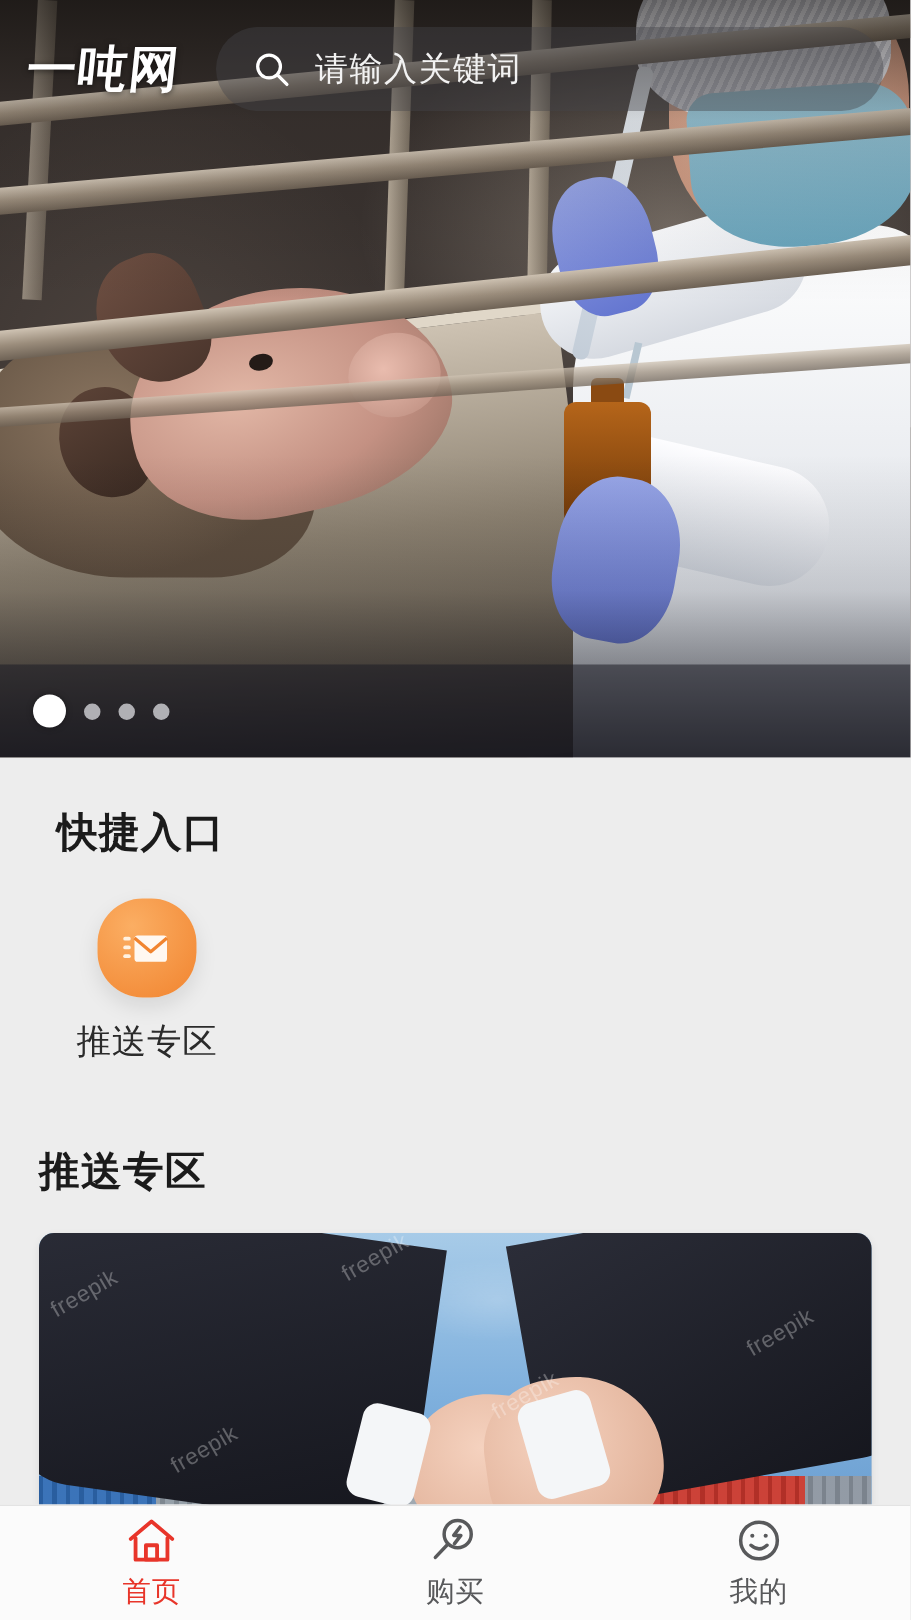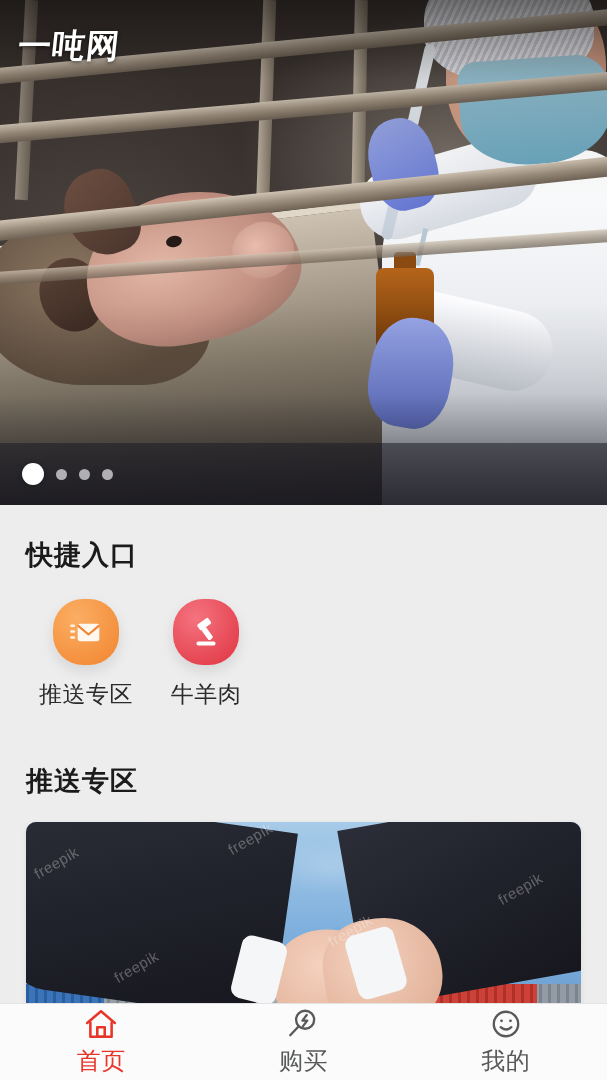--- a/index.html
+++ b/index.html
@@ -173,21 +173,21 @@
   }
   .caption-text {
     color:#fff; font-size:25px; font-weight:bold; letter-spacing:.5px;
     text-shadow:0 1px 3px rgba(0,0,0,.7);
   }
   .dots { display:flex; align-items:center; gap:12px; }
   .dot { width:11px; height:11px; border-radius:50%; background:#b0b0b4; }
   .dot.active { width:22px; height:22px; background:#fff; box-shadow:0 0 4px rgba(0,0,0,.35); }
 
   
-  .section-quick { position:absolute; top:505px; left:0; width:607px; background:#ededed; padding:32px 0 28px 0; }
+  .section-quick { position:absolute; top:505px; left:0; width:607px; background:#ededed; padding:32px 0 28px 12px; }
   .sec-title { font-size:27px; font-weight:bold; color:#1b1b1b; padding:0 26px; letter-spacing:1px; }
   .quick-row { display:flex; padding:26px 0 0 26px; }
   .quick-item { width:120px; display:flex; flex-direction:column; align-items:center; gap:14px; }
   .q-icon {
     width:66px; height:66px; border-radius:30px;
     display:flex; align-items:center; justify-content:center;
     box-shadow:0 6px 14px rgba(0,0,0,.10);
   }
   .q-icon.orange { background:radial-gradient(circle at 35% 28%,#fbae63,#f1842f); }
   .q-icon.blue   { background:radial-gradient(circle at 35% 28%,#6ca6f0,#2e72d2); }
@@ -256,21 +256,21 @@
   }
   .card-badge { position:absolute; right:18px; bottom:0px; width:54px; height:42px; }
 
   
   .tabbar {
     position:absolute; left:0; bottom:0; width:607px; height:77px;
     background:#fbfbfb; border-top:1px solid #e3e3e3;
     display:flex; z-index:10;
   }
   .tab { flex:1; display:flex; flex-direction:column; align-items:center; justify-content:center; gap:5px; }
-  .tab-label { font-size:24px; color:#58595b; letter-spacing:.5px; }
+  .tab-label { font-size:19px; color:#58595b; letter-spacing:.5px; }
   .tab.active .tab-label { color:#e8352a; }
   .tab-ico { width:34px; height:32px; }
 </style>
 </head>
 <body>
 
 <div id="app">
 
   <div class="hero">
     <div class="hero-photo">
@@ -318,52 +318,47 @@
         <span class="dot active"></span>
         <span class="dot"></span>
         <span class="dot"></span>
         <span class="dot"></span>
       </div>
     </div>
   </div>
 
   <div class="header">
     <div class="logo">一吨网</div>
+    <div class="searchbar">
+      <svg class="search-ico" viewBox="0 0 24 24" fill="none" stroke="#ffffff" stroke-width="2" stroke-linecap="round">
+        <circle cx="10.5" cy="10.5" r="7"></circle>
+        <line x1="15.8" y1="15.8" x2="21.5" y2="21.5"></line>
+      </svg>
+      <span class="search-ph">请输入关键词</span>
+    </div>
   </div>
 
   <div class="section-quick">
     <div class="sec-title">快捷入口</div>
     <div class="quick-row">
 
       <div class="quick-item">
         <div class="q-icon orange">
           <svg viewBox="0 0 48 48" width="40" height="40">
             <rect x="14" y="14" width="26" height="21" rx="2.5" fill="#fff8f1"></rect>
             <path d="M14 16 L27 27 L40 16" fill="none" stroke="#f1842f" stroke-width="2.6" stroke-linejoin="round"></path>
             <rect x="5" y="15" width="6" height="3" rx="1.5" fill="#fff2e2"></rect>
             <rect x="5" y="22" width="6" height="3" rx="1.5" fill="#fff2e2"></rect>
             <rect x="5" y="29" width="6" height="3" rx="1.5" fill="#fff2e2"></rect>
           </svg>
         </div>
         <div class="q-label">推送专区</div>
       </div>
 
 
-      <div class="quick-item">
-        <div class="q-icon red">
-          <svg viewBox="0 0 48 48" width="38" height="38">
-            <g fill="#ffffff">
-              <rect x="13" y="10" width="17" height="9" rx="2" transform="rotate(-36 21 14)"></rect>
-              <rect x="22" y="18" width="7" height="17" rx="2.4" transform="rotate(-36 25 26)"></rect>
-              <rect x="12" y="36" width="24" height="5" rx="2.2"></rect>
-            </g>
-          </svg>
-        </div>
-        <div class="q-label">牛羊肉</div>
-      </div>
 
     </div>
   </div>
 
   <div class="section-push">
     <div class="push-head">
       <div class="sec-title" style="padding:0">推送专区</div>
     </div>
 
     <div class="card">

